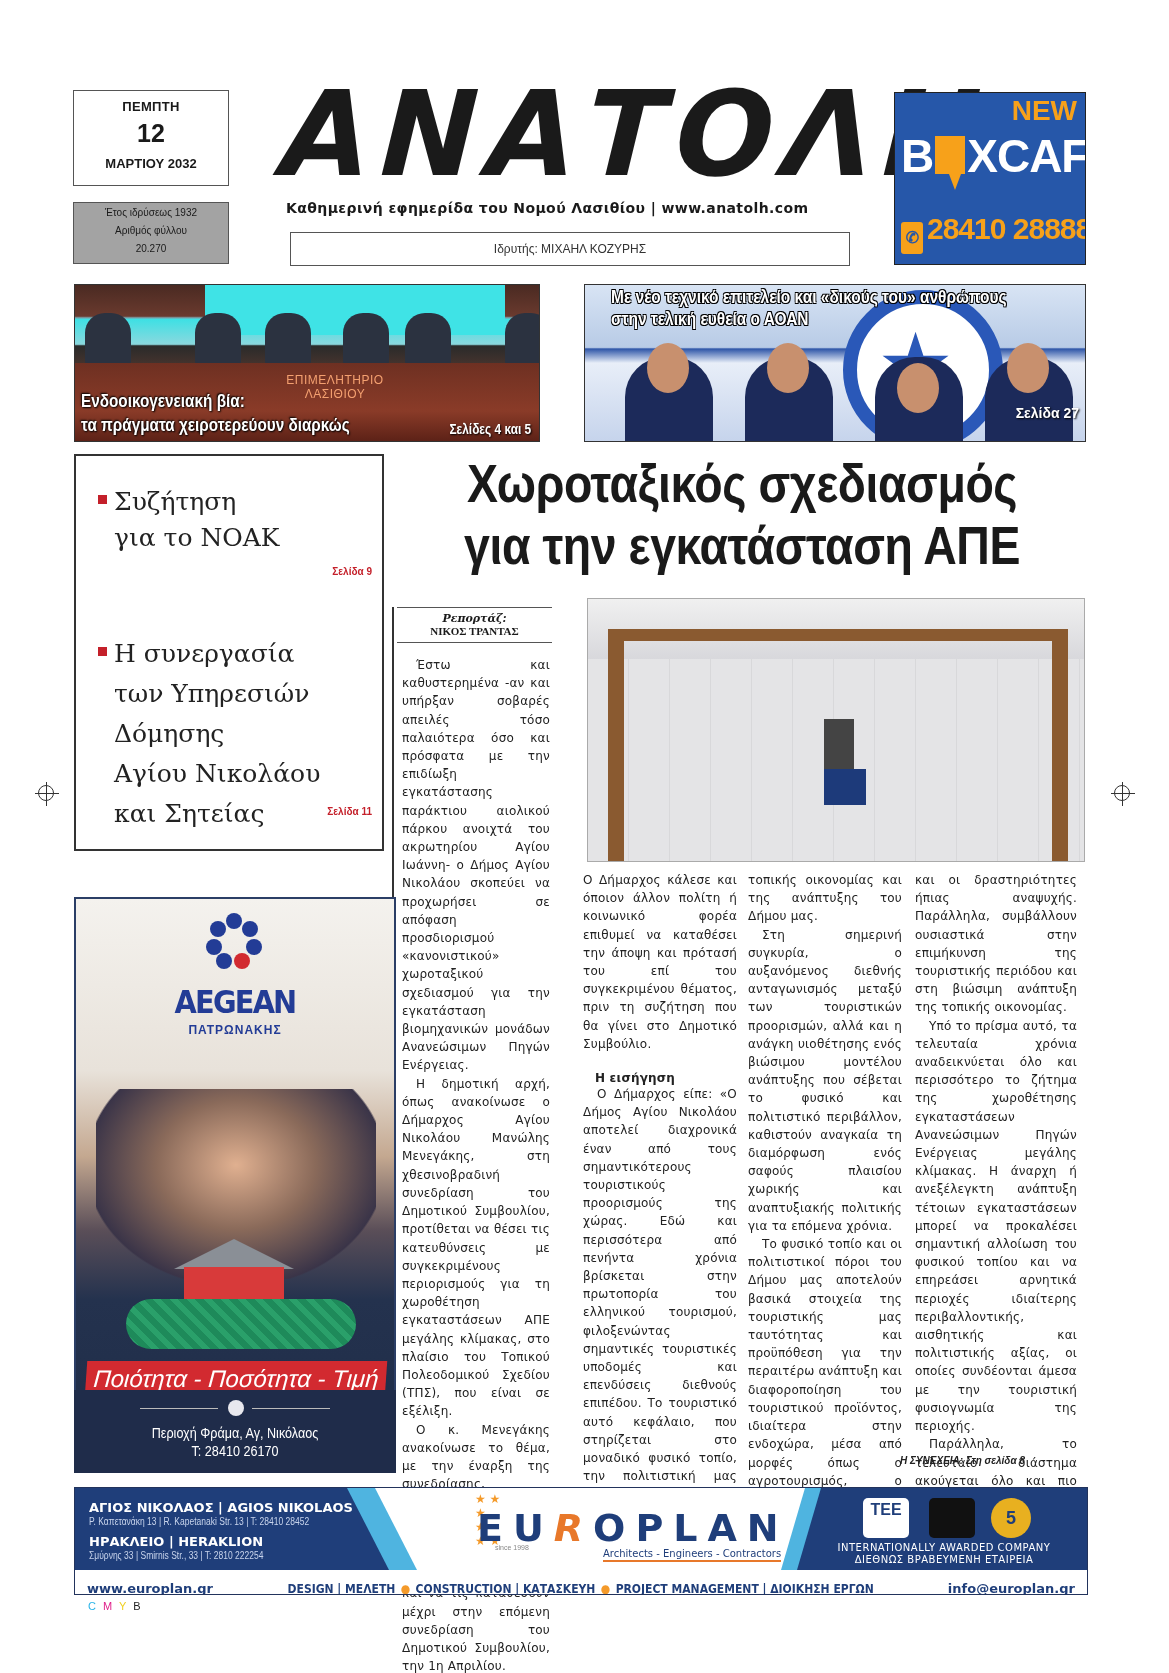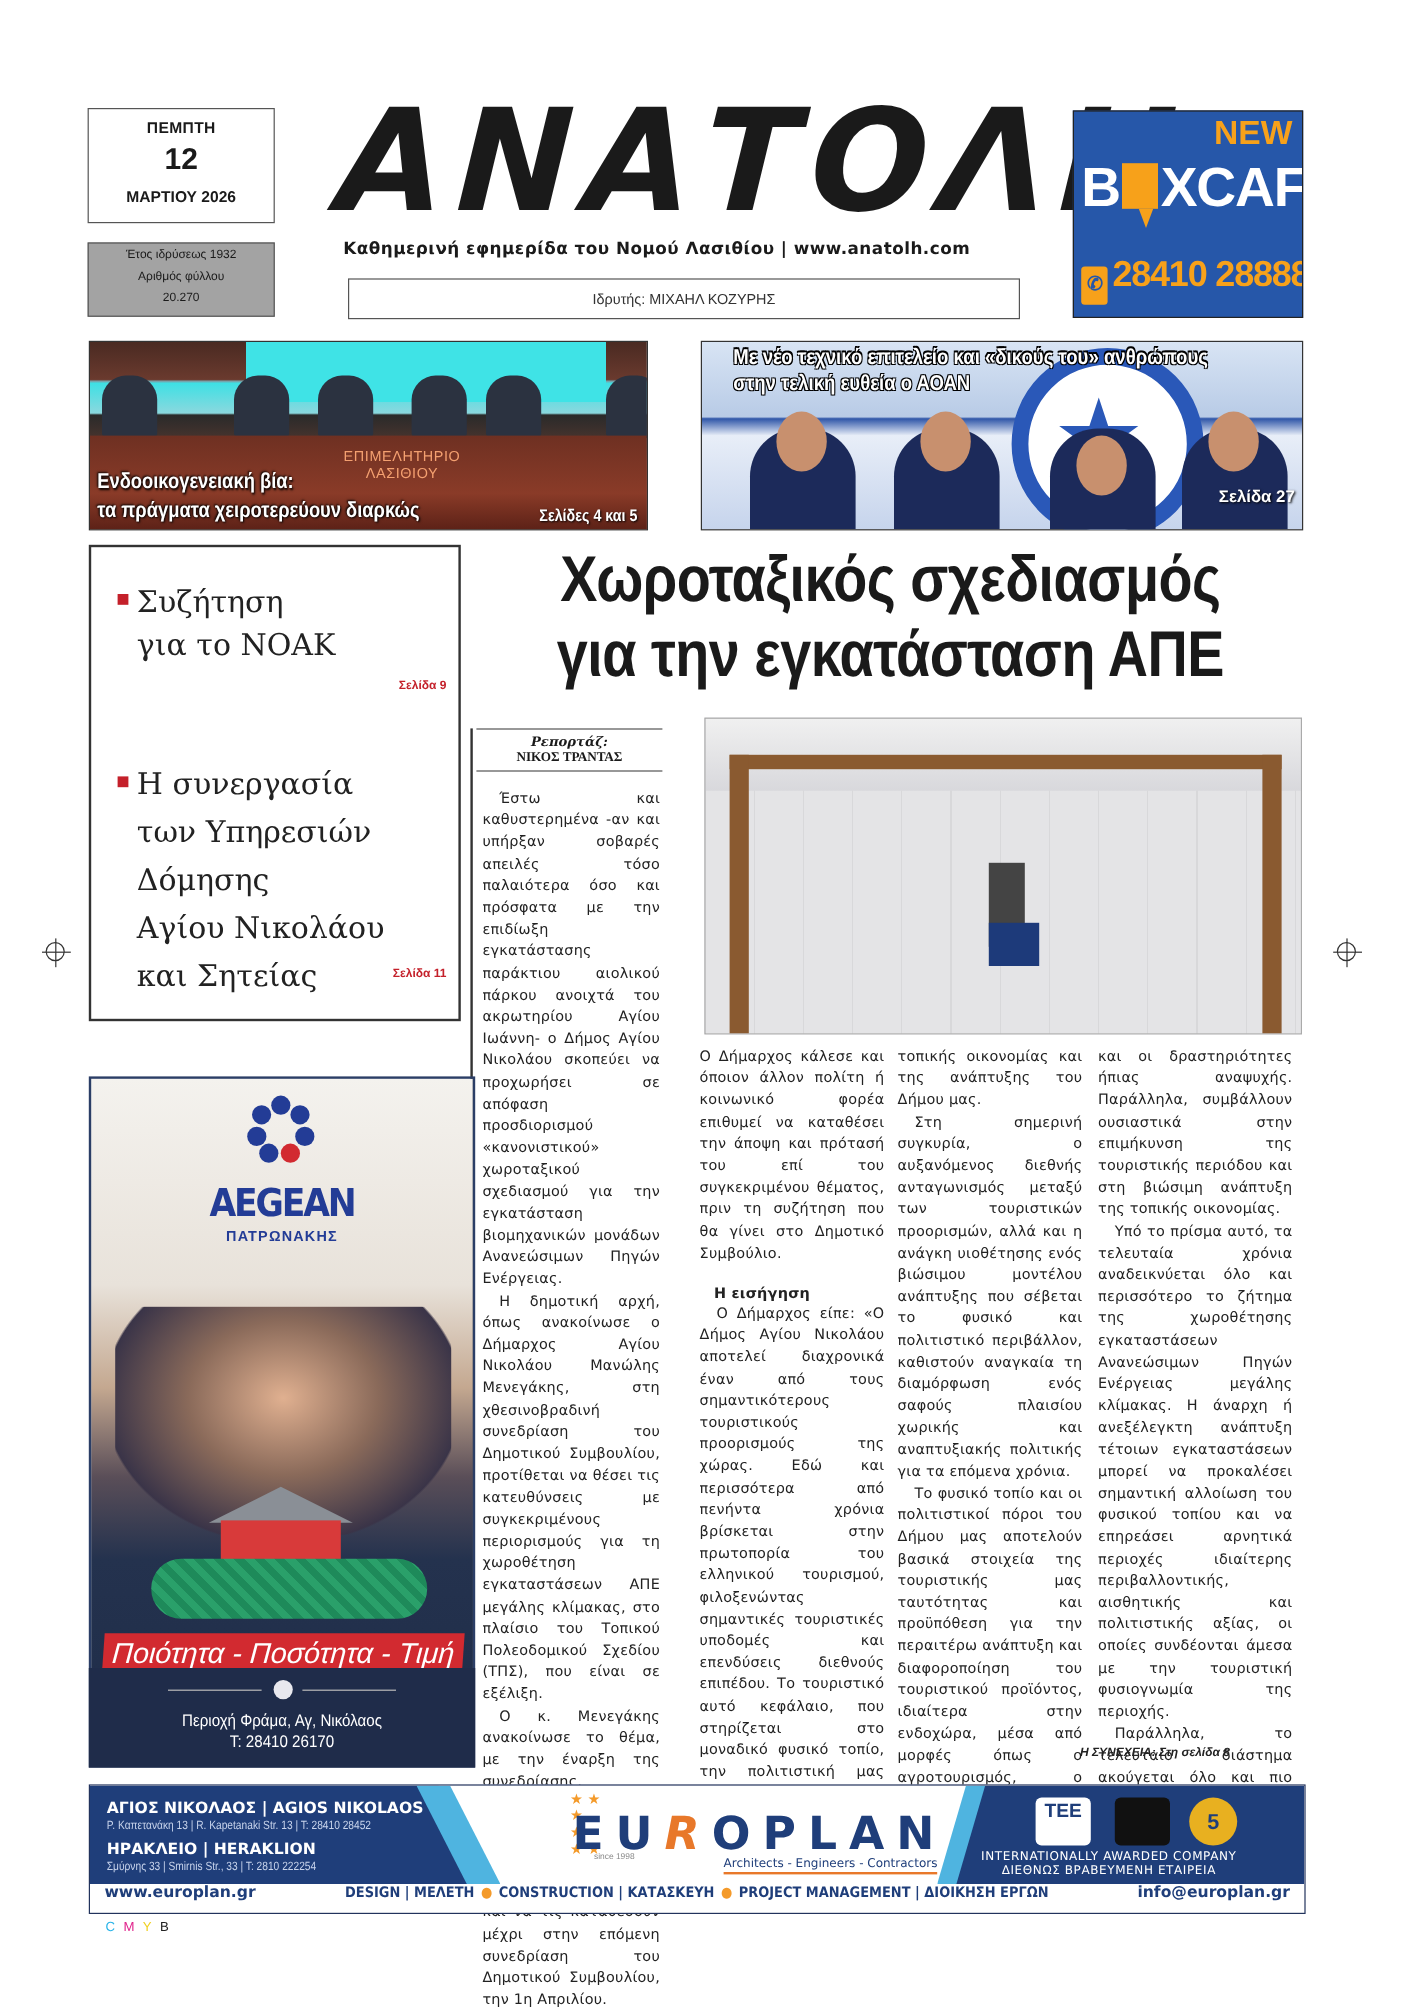--- a/index.html
+++ b/index.html
@@ -102,41 +102,41 @@
   .europlan .rblock { position: absolute; right: 0; top: 0; width: 300px; height: 82px; background: #1f3e7a; clip-path: polygon(10% 0, 100% 0, 100% 100%, 0 100%); }
   .europlan .rstripe { position: absolute; left: 706px; top: 0; width: 40px; height: 82px; background: #4fb4e0; clip-path: polygon(60% 0, 100% 0, 40% 100%, 0 100%); }
   .europlan .city { position: absolute; left: 14px; color: #fff; font: bold 13px "DejaVu Sans", sans-serif; white-space: nowrap; }
   .europlan .addr { position: absolute; left: 14px; color: #c8d4ec; font: 10px "Liberation Sans", sans-serif; white-space: nowrap; transform: scaleX(0.85); transform-origin: left; }
   .europlan .brand { position: absolute; left: 402px; top: 18px; color: #1f3e7a; font: bold 38px "DejaVu Sans", sans-serif; letter-spacing: 10px; white-space: nowrap; }
   .europlan .brand .r { color: #e8782a; font-style: italic; }
   .europlan .stars { position: absolute; left: 400px; top: 4px; color: #f49a2a; font-size: 12px; line-height: 14px; }
   .europlan .since { position: absolute; left: 420px; top: 56px; color: #888; font: 7px "Liberation Sans", sans-serif; }
   .europlan .tag { position: absolute; left: 528px; top: 60px; color: #1f3e7a; font: 10px "DejaVu Sans", sans-serif; border-bottom: 2px solid #e8782a; padding-bottom: 1px; }
   .europlan .badge { position: absolute; top: 10px; width: 46px; height: 40px; border-radius: 5px; }
-  .europlan .award { position: absolute; right: 28px; top: 54px; width: 270px; text-align: center; color: #fff; font: 10px "DejaVu Sans", sans-serif; line-height: 12px; letter-spacing: 0.5px; }
-  .europlan .bar { position: absolute; left: 0; top: 82px; width: 100%; height: 26px; display: flex; align-items: flex-start; justify-content: space-between; padding: 0 12px; color: #1f3e7a; font: bold 13px "DejaVu Sans", sans-serif; white-space: nowrap; }
+  .europlan .award { position: absolute; right: 8px; top: 54px; width: 270px; text-align: center; color: #fff; font: 10px "DejaVu Sans", sans-serif; line-height: 12px; letter-spacing: 0.5px; }
+  .europlan .bar { position: absolute; left: 0; top: 82px; width: 100%; height: 26px; display: flex; align-items: flex-end; justify-content: space-between; padding: 0 12px; color: #1f3e7a; font: bold 13px "DejaVu Sans", sans-serif; white-space: nowrap; }
   .europlan .bar .svc { font: bold 12px "DejaVu Sans", sans-serif; transform: scaleX(0.9); }
   .europlan .bar .dot { color: #f49a2a; margin: 0 6px; }
 
   .cmyb { left: 88px; top: 1600px; font: 11px "Liberation Sans", sans-serif; letter-spacing: 2px; }
 
   .reg { position: absolute; width: 16px; height: 16px; border: 1px solid #333; border-radius: 50%; }
   .reg::before { content: ""; position: absolute; left: -4px; top: 7px; width: 24px; height: 1px; background: #333; }
   .reg::after { content: ""; position: absolute; left: 7px; top: -4px; width: 1px; height: 24px; background: #333; }
 </style>
 </head>
 <body>
 
 <div class="reg" style="left:38px; top:785px;"></div>
 <div class="reg" style="left:1114px; top:785px;"></div>
 
 <div class="abs datebox">
   <div class="dow">ΠΕΜΠΤΗ</div>
   <div class="day">12</div>
-  <div class="month">ΜΑΡΤΙΟΥ 2026</div>
+  <div class="month">ΜΑΡΤΙΟΥ 2032</div>
 </div>
 
 <div class="abs infobox">
   <div>Έτος ιδρύσεως 1932</div>
   <div>Αριθμός φύλλου</div>
   <div>20.270</div>
 </div>
 
 <div class="abs masthead">
   <div class="logo">ΑΝΑΤΟΛΗ</div>

